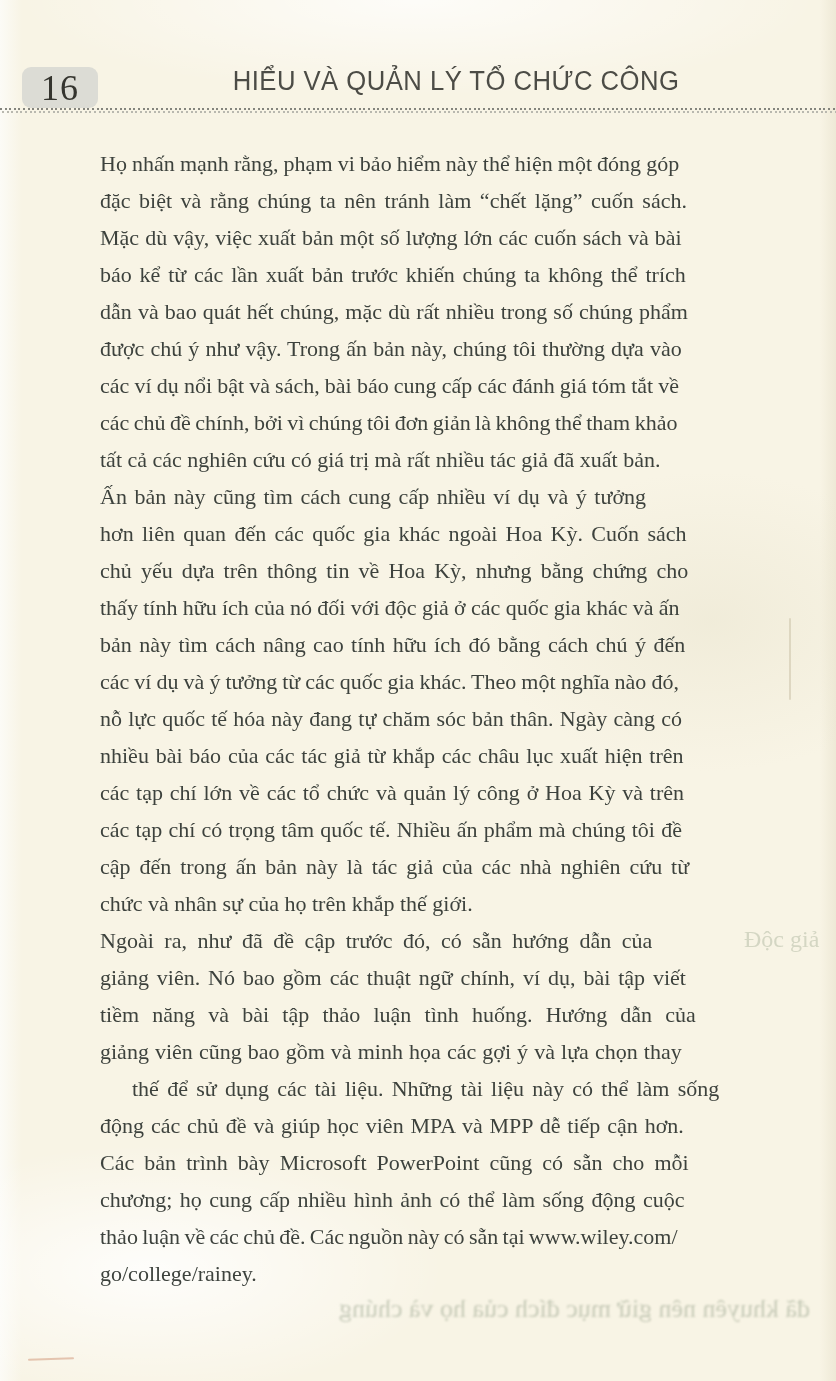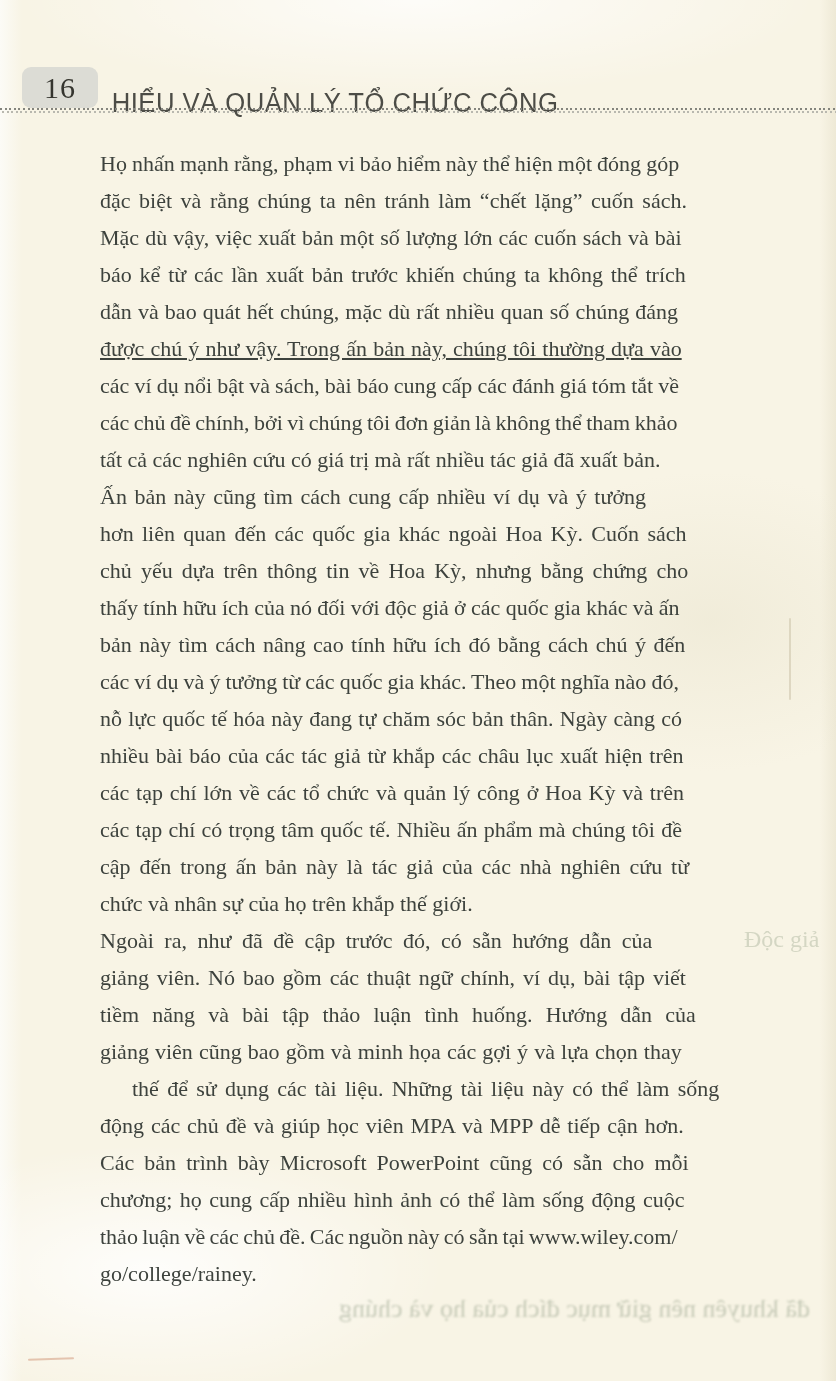--- a/index.html
+++ b/index.html
@@ -20,25 +20,25 @@
       linear-gradient(270deg, rgba(230,224,202,.55) 0px, rgba(230,224,202,0) 16px),
       #f8f4e5;
   }
   
   .pagenum-box{
     position:absolute;left:22px;top:67px;width:76px;height:41px;
     background:#dcdcd5;border-radius:9px;
     display:flex;align-items:center;justify-content:center;
   }
   .pagenum-box span{
-    font-size:30px;color:#35352f;letter-spacing:1px;text-align:right;
+    font-size:36px;color:#35352f;letter-spacing:1px;text-align:right;
   }
   .running-header{
-    position:absolute;left:100px;top:88px;width:712px;
-    text-align:left;
+    position:absolute;left:100px;top:66px;width:712px;
+    text-align:center;
   }
   .running-header span{
     display:inline-block;
     font-family:"Liberation Sans","DejaVu Sans",sans-serif;
     font-size:27px;font-weight:400;color:#4c4c46;
     letter-spacing:.5px;
     transform:scaleX(.95);transform-origin:center;
     white-space:nowrap;
   }
   .dotted-rule{
@@ -99,22 +99,22 @@
     <span>HIỂU VÀ QUẢN LÝ TỔ CHỨC CÔNG</span>
   </div>
 
   <div class="dotted-rule"></div>
 
   <main class="body-text">
       <div class="line"><span class="lt" style="word-spacing: -0.373798px;">Họ nhấn mạnh rằng, phạm vi bảo hiểm này thể hiện một đóng góp</span></div>
       <div class="line"><span class="lt" style="word-spacing: 3.04427px;">đặc biệt và rằng chúng ta nên tránh làm “chết lặng” cuốn sách.</span></div>
       <div class="line"><span class="lt" style="word-spacing: 0.608259px;">Mặc dù vậy, việc xuất bản một số lượng lớn các cuốn sách và bài</span></div>
       <div class="line"><span class="lt" style="word-spacing: 2.34014px;">báo kể từ các lần xuất bản trước khiến chúng ta không thể trích</span></div>
-      <div class="line"><span class="lt" style="word-spacing: 0.668269px;">dẫn và bao quát hết chúng, mặc dù rất nhiều quan số chúng đáng</span></div>
-      <div class="line"><span class="lt" style="word-spacing: 0.634615px; text-decoration: underline;">được chú ý như vậy. Trong ấn bản này, chúng tôi thường dựa vào</span></div>
+      <div class="line"><span class="lt" style="word-spacing: 0.668269px;">dẫn và bao quát hết chúng, mặc dù rất nhiều trong số chúng phẩm</span></div>
+      <div class="line"><span class="lt" style="word-spacing: 0.634615px;">được chú ý như vậy. Trong ấn bản này, chúng tôi thường dựa vào</span></div>
       <div class="line"><span class="lt" style="word-spacing: -0.341797px;">các ví dụ nổi bật và sách, bài báo cung cấp các đánh giá tóm tắt về</span></div>
       <div class="line"><span class="lt" style="word-spacing: -1.04576px;">các chủ đề chính, bởi vì chúng tôi đơn giản là không thể tham khảo</span></div>
       <div class="line plast"><span class="lt">tất cả các nghiên cứu có giá trị mà rất nhiều tác giả đã xuất bản.</span></div>
       <div class="line indent"><span class="lt" style="word-spacing: 2.07692px;">Ấn bản này cũng tìm cách cung cấp nhiều ví dụ và ý tưởng</span></div>
       <div class="line"><span class="lt" style="word-spacing: 2.84766px;">hơn liên quan đến các quốc gia khác ngoài Hoa Kỳ. Cuốn sách</span></div>
       <div class="line"><span class="lt" style="word-spacing: 3.6237px;">chủ yếu dựa trên thông tin về Hoa Kỳ, nhưng bằng chứng cho</span></div>
       <div class="line"><span class="lt" style="word-spacing: -0.185547px;">thấy tính hữu ích của nó đối với độc giả ở các quốc gia khác và ấn</span></div>
       <div class="line"><span class="lt" style="word-spacing: 1.93527px;">bản này tìm cách nâng cao tính hữu ích đó bằng cách chú ý đến</span></div>
       <div class="line"><span class="lt" style="word-spacing: -0.439583px;">các ví dụ và ý tưởng từ các quốc gia khác. Theo một nghĩa nào đó,</span></div>
       <div class="line"><span class="lt" style="word-spacing: 0.728795px;">nỗ lực quốc tế hóa này đang tự chăm sóc bản thân. Ngày càng có</span></div>

